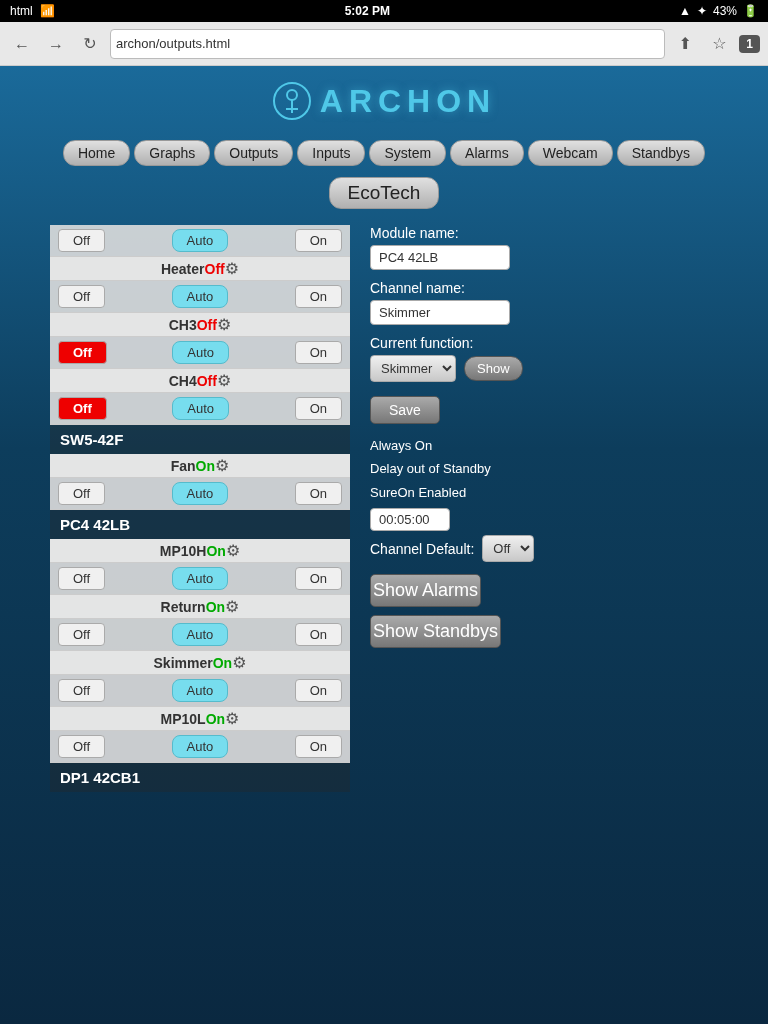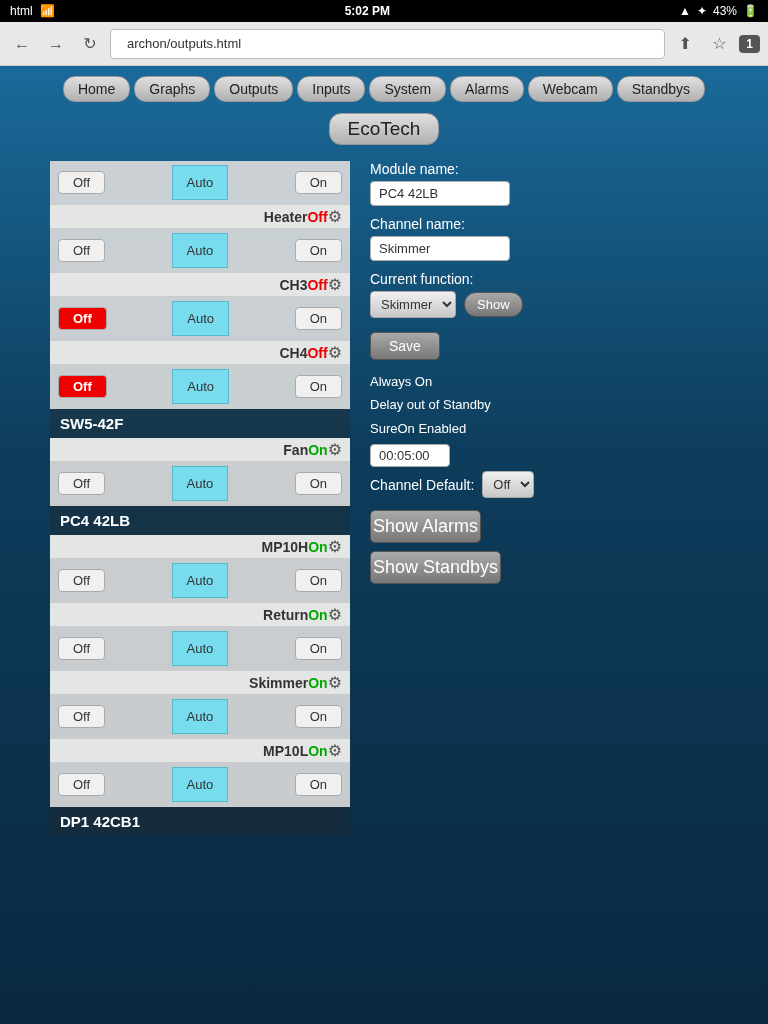--- a/index.html
+++ b/index.html
@@ -44,21 +44,21 @@
       color: #555;
       width: 28px;
       height: 28px;
       display: flex; align-items: center; justify-content: center;
     }
     .address-bar {
       flex: 1;
       background: #fff;
       border: 1px solid #bbb;
       border-radius: 4px;
-      padding: 4px 16px;
+      padding: 4px 5px;
       font-size: 13px;
       color: #333;
       height: 30px;
     }
     .tab-count {
       background: #555;
       color: #fff;
       border-radius: 4px;
       padding: 2px 7px;
       font-size: 12px;
@@ -162,21 +162,21 @@
     }
     .channel-controls {
       display: flex;
       align-items: center;
       justify-content: space-between;
       padding: 4px 8px;
     }
     .channel-name-row {
       display: flex;
       align-items: center;
-      justify-content: flex-end;
+      justify-content: center;
       padding: 2px 8px;
       background: rgba(230,230,230,0.95);
     }
 
     .ctrl-off {
       background: #f0f0f0;
       border: 1px solid #aaa;
       border-radius: 4px;
       padding: 3px 14px;
       font-size: 13px;
@@ -184,22 +184,22 @@
       color: #333;
     }
     .ctrl-off.active-red {
       background: #e00;
       color: #fff;
       font-weight: bold;
     }
     .ctrl-auto {
       background: #7de;
       border: 1px solid #5bc;
-      border-radius: 0;
-      padding: 9px 14px;
+      border-radius: 8px;
+      padding: 3px 14px;
       font-size: 13px;
       cursor: pointer;
       color: #333;
     }
     .ctrl-on {
       background: #f0f0f0;
       border: 1px solid #aaa;
       border-radius: 4px;
       padding: 3px 14px;
       font-size: 13px;
@@ -323,20 +323,31 @@
   <button class="nav-btn">→</button>
   <button class="nav-btn">↻</button>
   <input class="address-bar" type="text" value="archon/outputs.html" style="">
   <button class="browser-icon-btn">⬆</button>
   <button class="browser-icon-btn">☆</button>
   <span class="tab-count">1</span>
 </div>
 
 <div class="page-bg">
 
+  <div class="header">
+    <div class="logo-container">
+      <svg class="logo-icon" viewBox="0 0 40 40">
+        <circle cx="20" cy="20" r="18" fill="none" stroke="#4fc8e8" stroke-width="2"></circle>
+        <circle cx="20" cy="14" r="5" fill="none" stroke="#4fc8e8" stroke-width="2"></circle>
+        <line x1="20" y1="19" x2="20" y2="32" stroke="#4fc8e8" stroke-width="2"></line>
+        <line x1="14" y1="28" x2="26" y2="28" stroke="#4fc8e8" stroke-width="2"></line>
+      </svg>
+      <span class="logo-text">ARCHON</span>
+    </div>
+  </div>
 
   <div class="nav-bar">
     <button class="nav-btn-item">Home</button>
     <button class="nav-btn-item">Graphs</button>
     <button class="nav-btn-item">Outputs</button>
     <button class="nav-btn-item">Inputs</button>
     <button class="nav-btn-item">System</button>
     <button class="nav-btn-item">Alarms</button>
     <button class="nav-btn-item">Webcam</button>
     <button class="nav-btn-item">Standbys</button>

